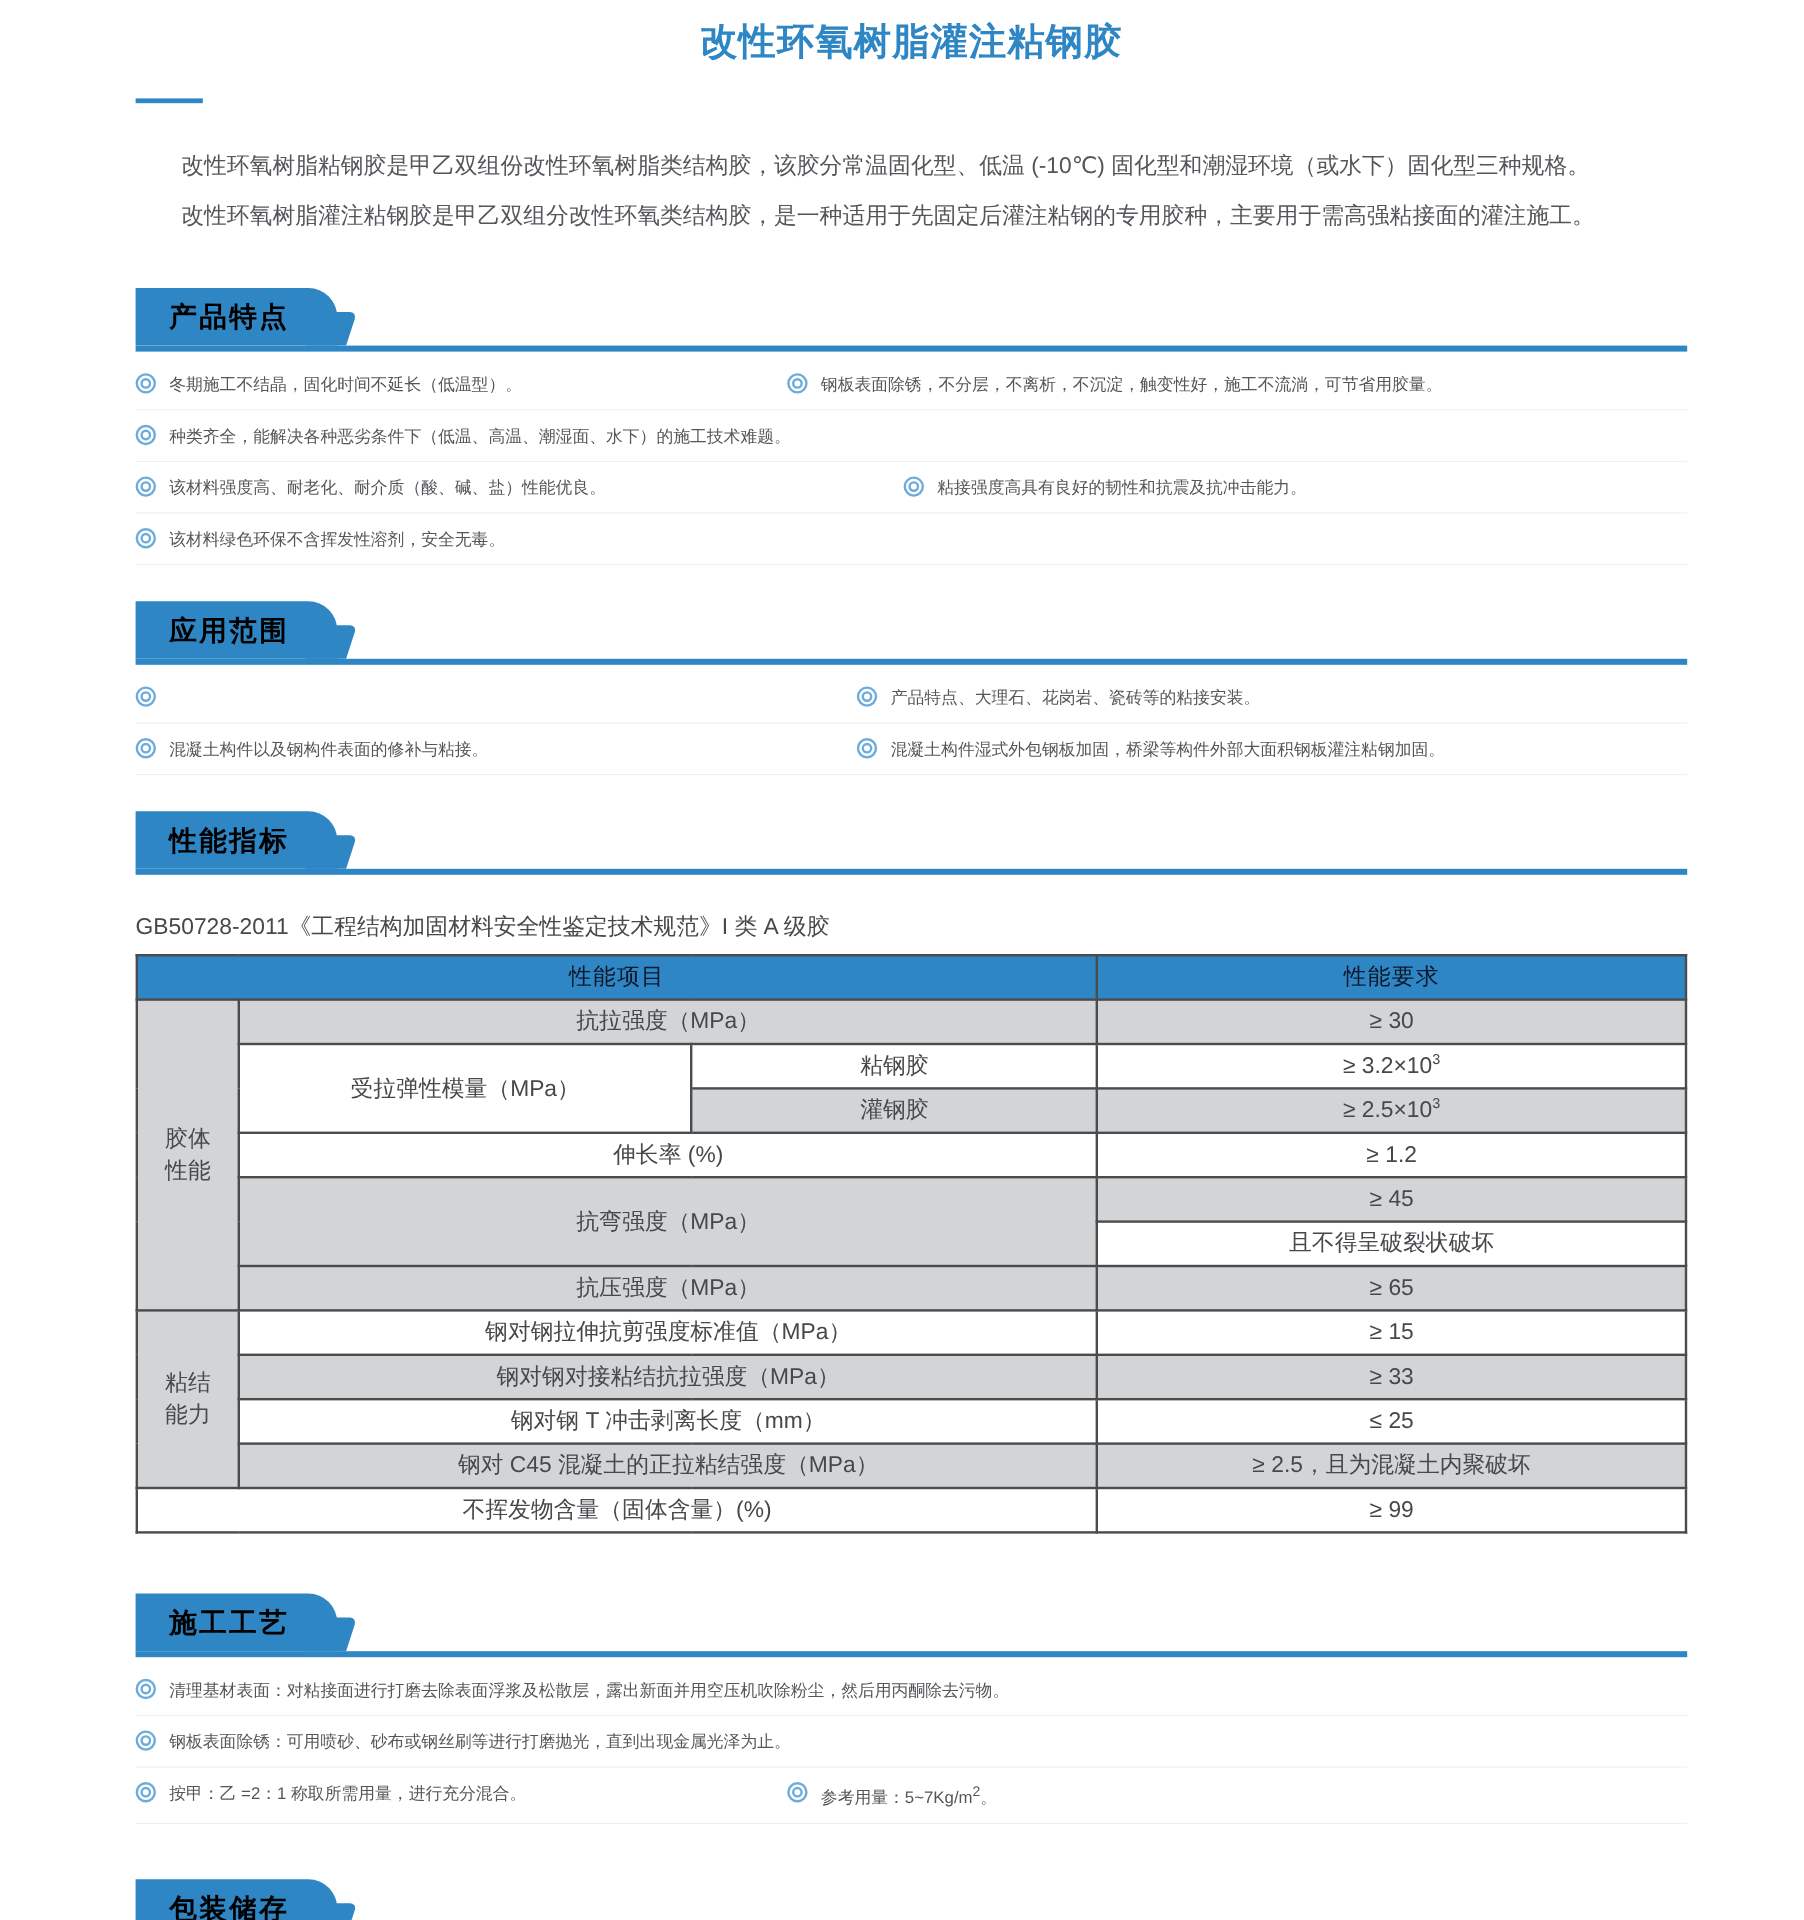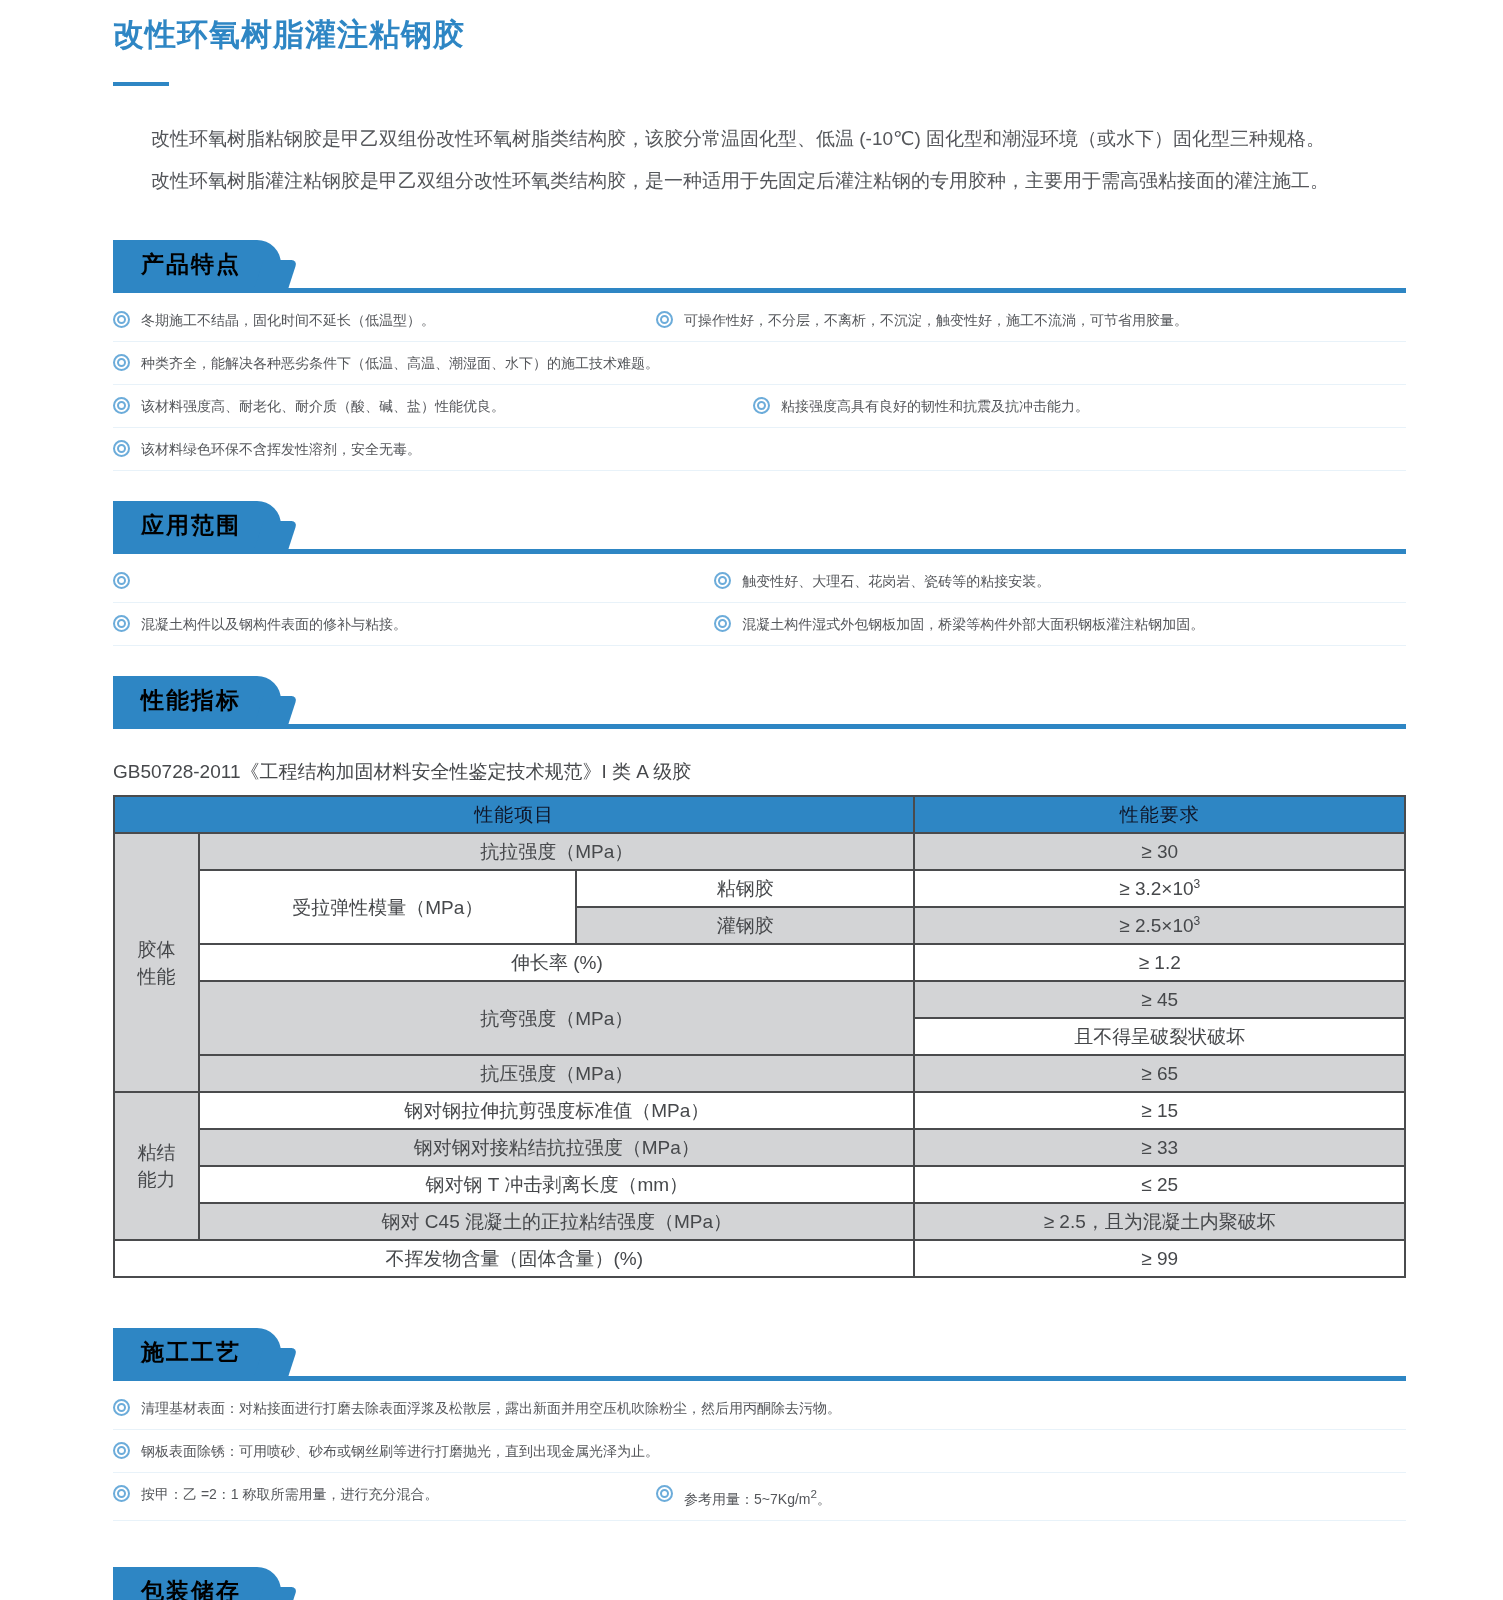--- a/index.html
+++ b/index.html
@@ -16,20 +16,21 @@
   body{
     width:1503px;height:1600px;overflow:hidden;
     font-family:"Liberation Sans","DejaVu Sans",sans-serif;
     color:var(--text);
   }
   .page{padding:14px 97px 0 113px;}
   
   h1.doc-title{
     font-size:31px;line-height:42px;font-weight:bold;color:var(--accent);
     letter-spacing:1px;
+    text-align:center;
   }
   .title-underline{width:56px;height:4px;background:var(--accent);margin-top:26px;}
   
   .intro{margin-top:32px;}
   .intro p{
     font-size:19px;line-height:42px;text-align:justify;text-indent:2em;
     color:var(--text);
   }
   
   .section{margin-top:38px;}
@@ -117,21 +118,21 @@
       <div class="sec-rule"></div>
     </div>
     <div class="rows">
       <div class="brow cols-42">
         <div class="bullet">
             <span class="bi"></span>
             <span>冬期施工不结晶，固化时间不延长（低温型）。</span>
           </div>
         <div class="bullet">
             <span class="bi"></span>
-            <span>可操作性好，不分层，不离析，不沉淀，触变性好，施工不流淌，可节省用胶量。</span>
+            <span>钢板表面除锈，不分层，不离析，不沉淀，触变性好，施工不流淌，可节省用胶量。</span>
           </div>
       </div>
       <div class="brow">
         <div class="bullet">
             <span class="bi"></span>
             <span>种类齐全，能解决各种恶劣条件下（低温、高温、潮湿面、水下）的施工技术难题。</span>
           </div>
       </div>
       <div class="brow cols-49">
         <div class="bullet">
@@ -157,21 +158,21 @@
       <div class="tab"><span class="tab-label">应用范围</span></div>
       <div class="sec-rule"></div>
     </div>
     <div class="rows">
       <div class="brow cols-46">
         <div class="bullet">
             <span class="bi"></span>
           </div>
         <div class="bullet">
             <span class="bi"></span>
-            <span>触变性好、大理石、花岗岩、瓷砖等的粘接安装。</span>
+            <span>产品特点、大理石、花岗岩、瓷砖等的粘接安装。</span>
           </div>
       </div>
       <div class="brow cols-46">
         <div class="bullet">
             <span class="bi"></span>
             <span>混凝土构件以及钢构件表面的修补与粘接。</span>
           </div>
         <div class="bullet">
             <span class="bi"></span>
             <span>混凝土构件湿式外包钢板加固，桥梁等构件外部大面积钢板灌注粘钢加固。</span>

